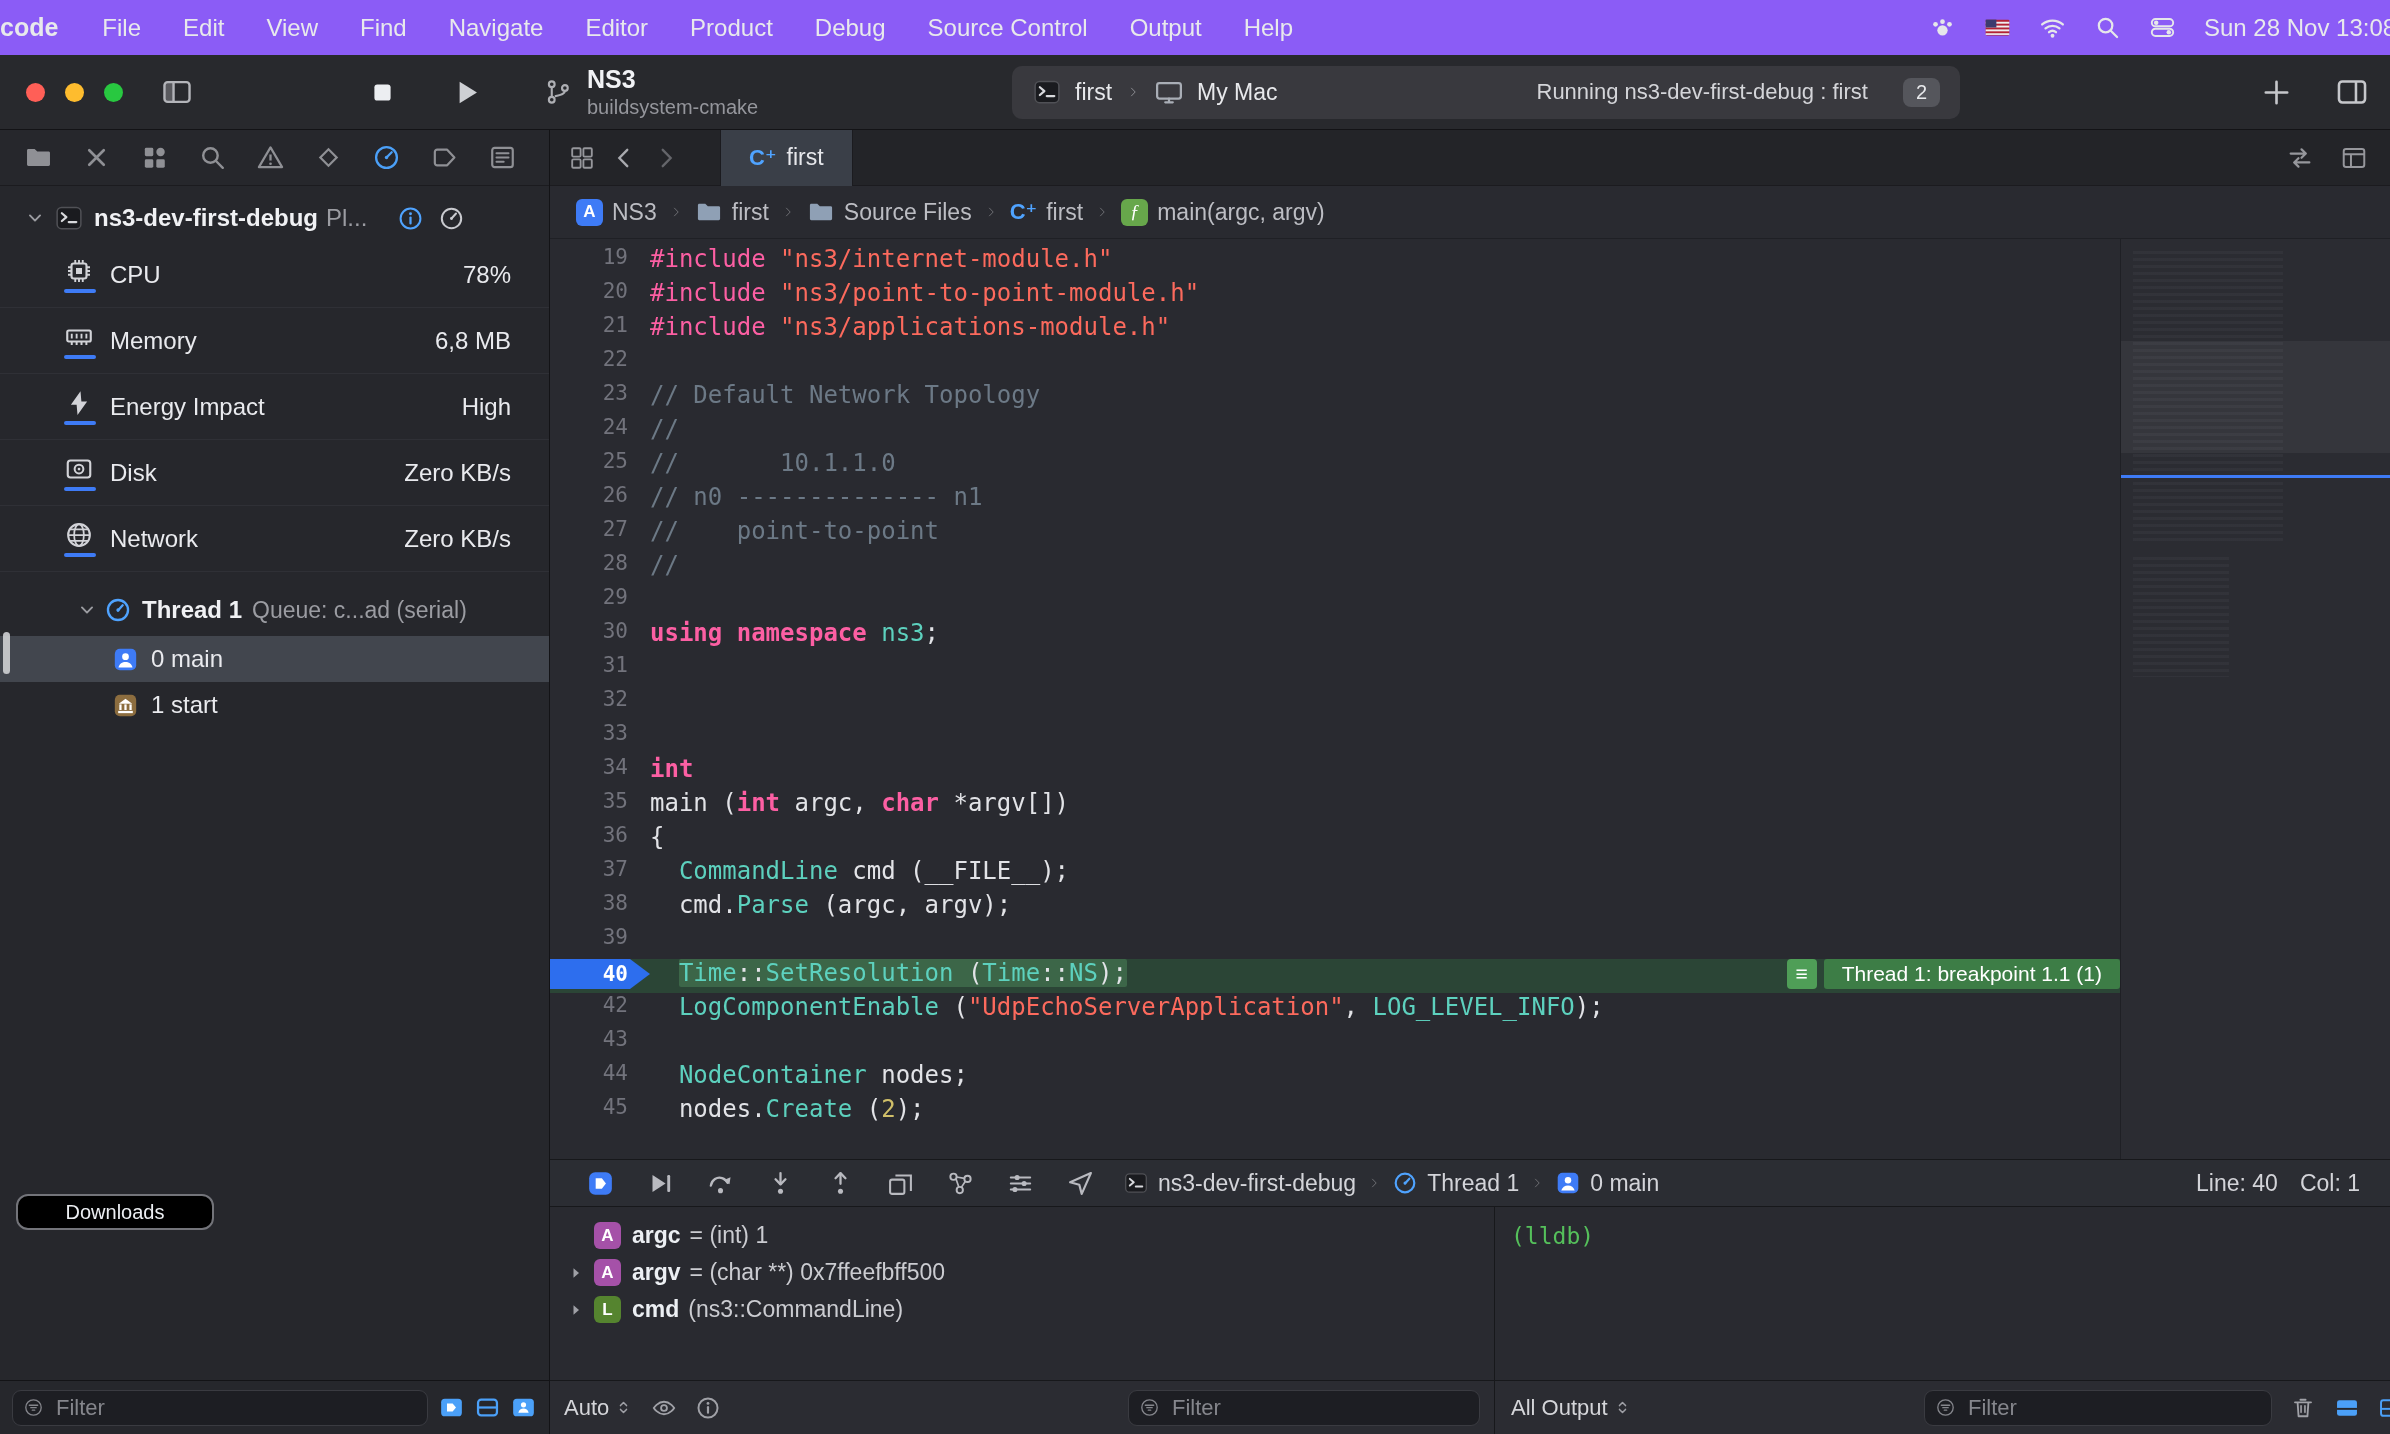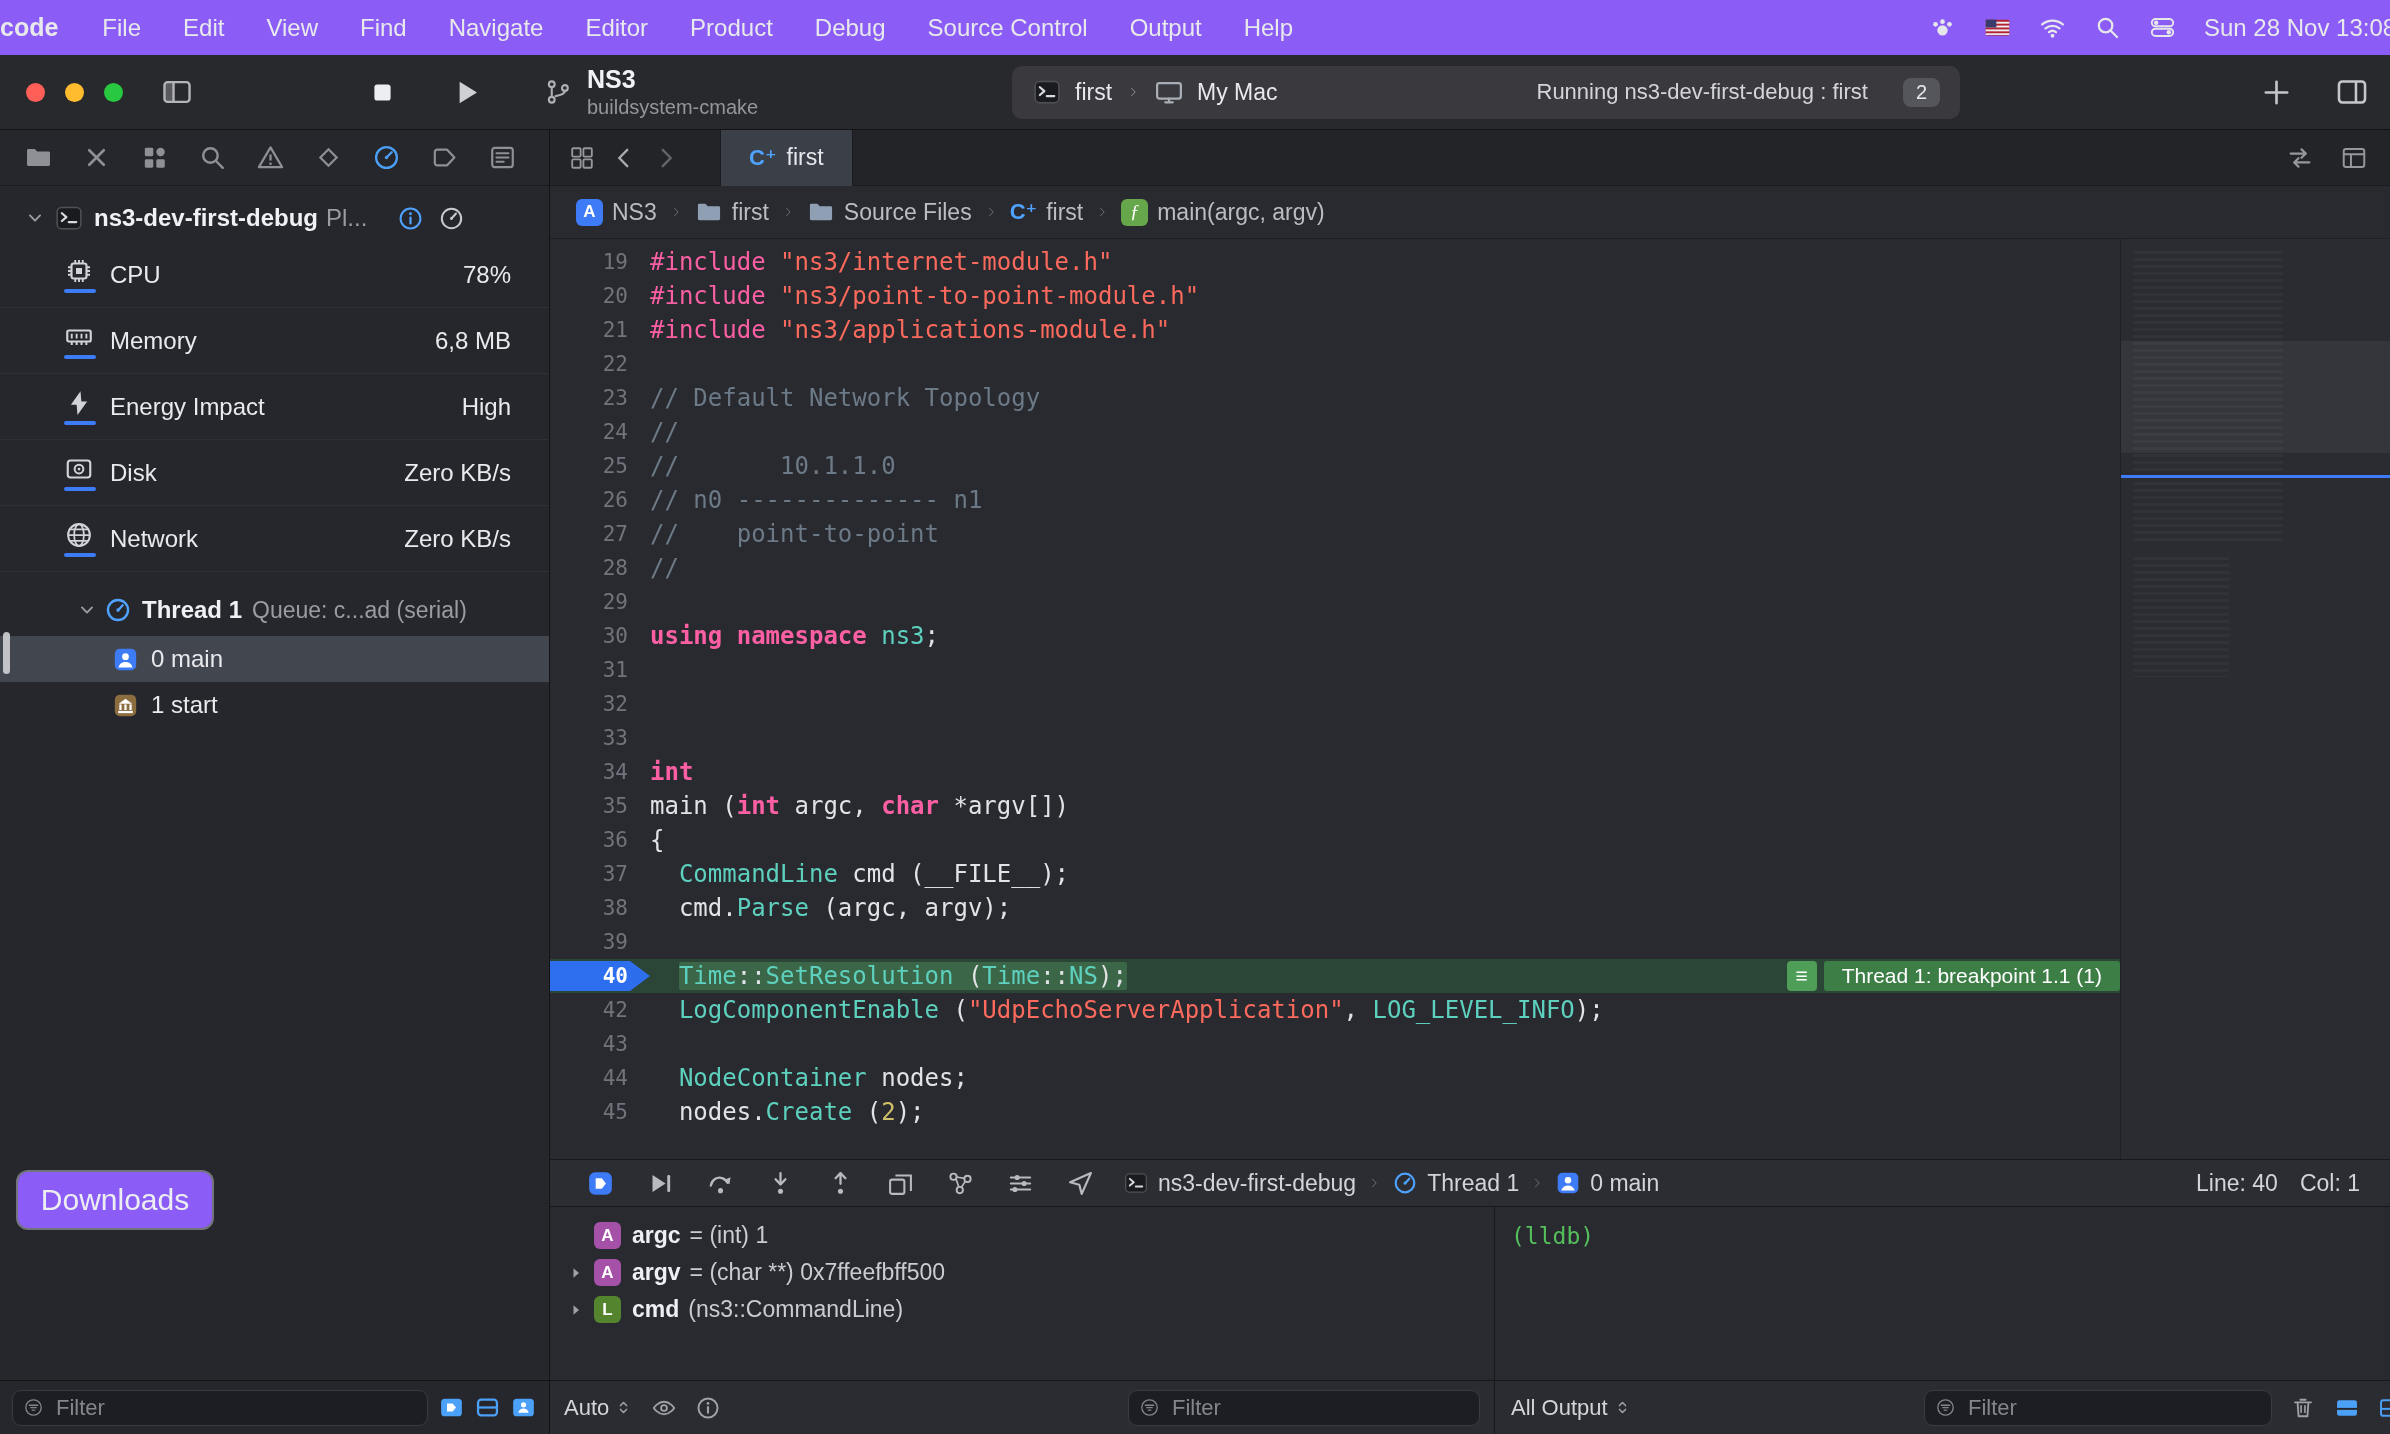--- a/index.html
+++ b/index.html
@@ -60,21 +60,21 @@
 .gauge-val{margin-left:auto;font-size:24px;color:#e9eaee}
 .thread-row{display:flex;align-items:center;height:52px;padding-left:50px;margin-top:12px;flex:0 0 auto}
 .thread-ic{width:28px;height:28px;color:#4FA3FF;margin-left:6px}
 .thread-name{font-weight:bold;font-size:24px;color:#f0f1f4;margin-left:10px}
 .thread-detail{font-size:23px;color:#9b9ca2;margin-left:10px;white-space:nowrap}
 .frame-row{display:flex;align-items:center;height:46px;padding-left:112px;font-size:24px;color:#e9eaee}
 .frame-row.sel{background:#42464e}
 .frame-ic{width:27px;height:27px}
 .frame-row span+span{margin-left:12px}
 .side-scroll{position:absolute;left:3px;top:446px;width:7px;height:42px;background:#cfd0d4;border-radius:4px;opacity:.9}
-.downloads{margin-top:auto;margin-left:16px;margin-bottom:150px;width:198px;height:60px;background:#8b5cf6;border:2px solid #73747a;border-radius:12px;color:#eceef2;font-size:30px;font-family:inherit;display:flex;align-items:center;justify-content:center;flex:0 0 auto}
+.downloads{margin-top:auto;margin-left:16px;margin-bottom:150px;width:198px;height:36px;background:#000000;border:2px solid #73747a;border-radius:12px;color:#eceef2;font-size:20px;font-family:inherit;display:flex;align-items:center;justify-content:center;flex:0 0 auto}
 .filterbar{height:54px;border-top:1px solid #131316;display:flex;align-items:center;padding:0 12px;gap:10px;background:#26272c;flex:0 0 auto}
 .filter-field{flex:1;height:36px;background:#1d1e23;border:1px solid #3a3b41;border-radius:9px;display:flex;align-items:center;padding:0 10px;gap:12px}
 .ff-ic{width:21px;height:21px;color:#85868c}
 .filter-field input{flex:1;min-width:0;background:transparent;border:none;outline:none;color:#d8d9dd;font-size:22px;font-family:inherit}
 .filter-field input::placeholder{color:#85868c}
 .filter-scopes{display:flex;gap:9px}
 .fsc{width:27px;height:27px}
 
 
 .mainarea{flex:1;display:flex;flex-direction:column;min-width:0;background:#292A30}
@@ -89,21 +89,21 @@
 .jumpbar{height:53px;background:#292A30;border-bottom:1px solid #1f2025;display:flex;align-items:center;padding:0 26px;gap:11px;font-size:23px;color:#bcbdc3;flex:0 0 auto;white-space:nowrap}
 .crumb{display:flex;align-items:center;gap:9px}
 .crumb-sep{width:16px;height:16px;color:#6c6d72}
 .crumb-folder{width:28px;height:28px;color:#8FA0B5}
 .appbadge{width:27px;height:27px;border-radius:6px;background:#3E7BF6;color:#fff;font-size:17px;font-weight:bold;display:inline-flex;align-items:center;justify-content:center}
 .fnbadge{width:27px;height:27px;border-radius:6px;background:#67A74B;color:#fff;font-size:19px;font-style:italic;font-family:"Liberation Serif",serif;display:inline-flex;align-items:center;justify-content:center}
 
 
 .code-wrap{flex:1;position:relative;min-height:0;background:#292A30;overflow:hidden}
 .code-lines{position:absolute;left:0;top:0;right:270px;padding-top:6px;font-family:"DejaVu Sans Mono","Liberation Mono",monospace;font-size:24px}
-.cl{display:flex;align-items:center;height:34px;white-space:pre}
+.cl{display:flex;height:34px;white-space:pre}
 .g{flex:0 0 100px;text-align:right;padding-right:22px;font-size:21px;color:#72737c}
 .tok-pl{color:#e2e3e7}
 .tok-pp{color:#FC5FA3}
 .tok-kw{color:#FC5FA3;font-weight:bold}
 .tok-st{color:#FC6A5D}
 .tok-cm{color:#6C7986}
 .tok-ty{color:#5DD1BE}
 .tok-nu{color:#D0BF69}
 .cl.cur{background:#2b4536}
 .cl.cur .g{height:30px;line-height:30px;background:#2d6eee;color:#fff;font-weight:bold;clip-path:polygon(0 0,80% 0,100% 50%,80% 100%,0 100%)}

